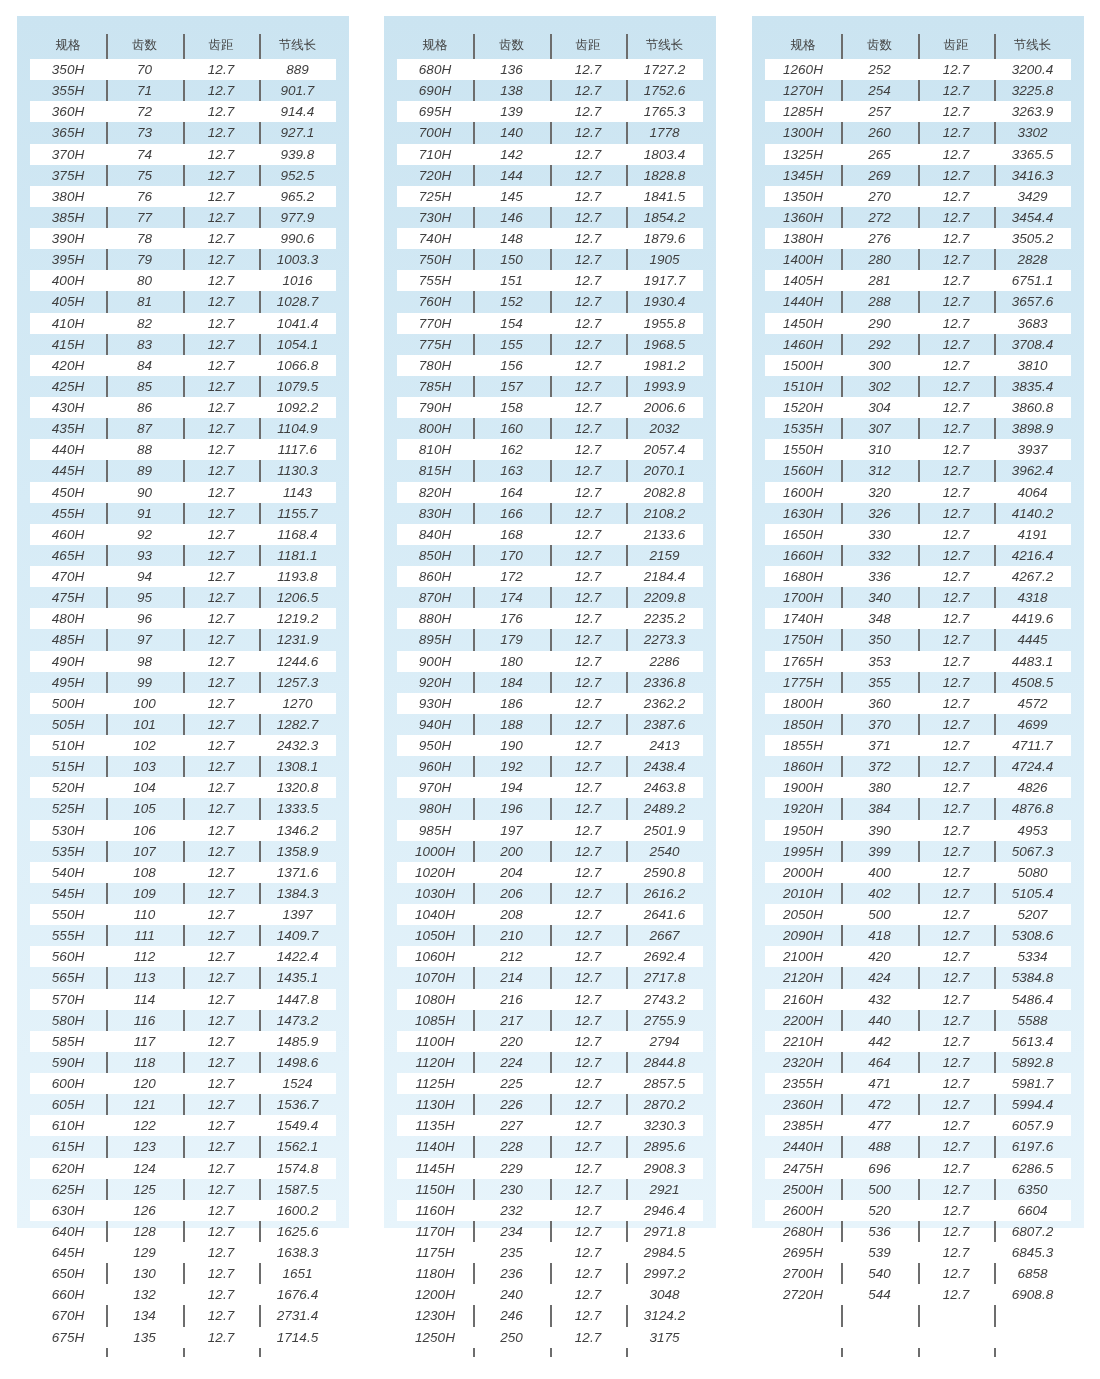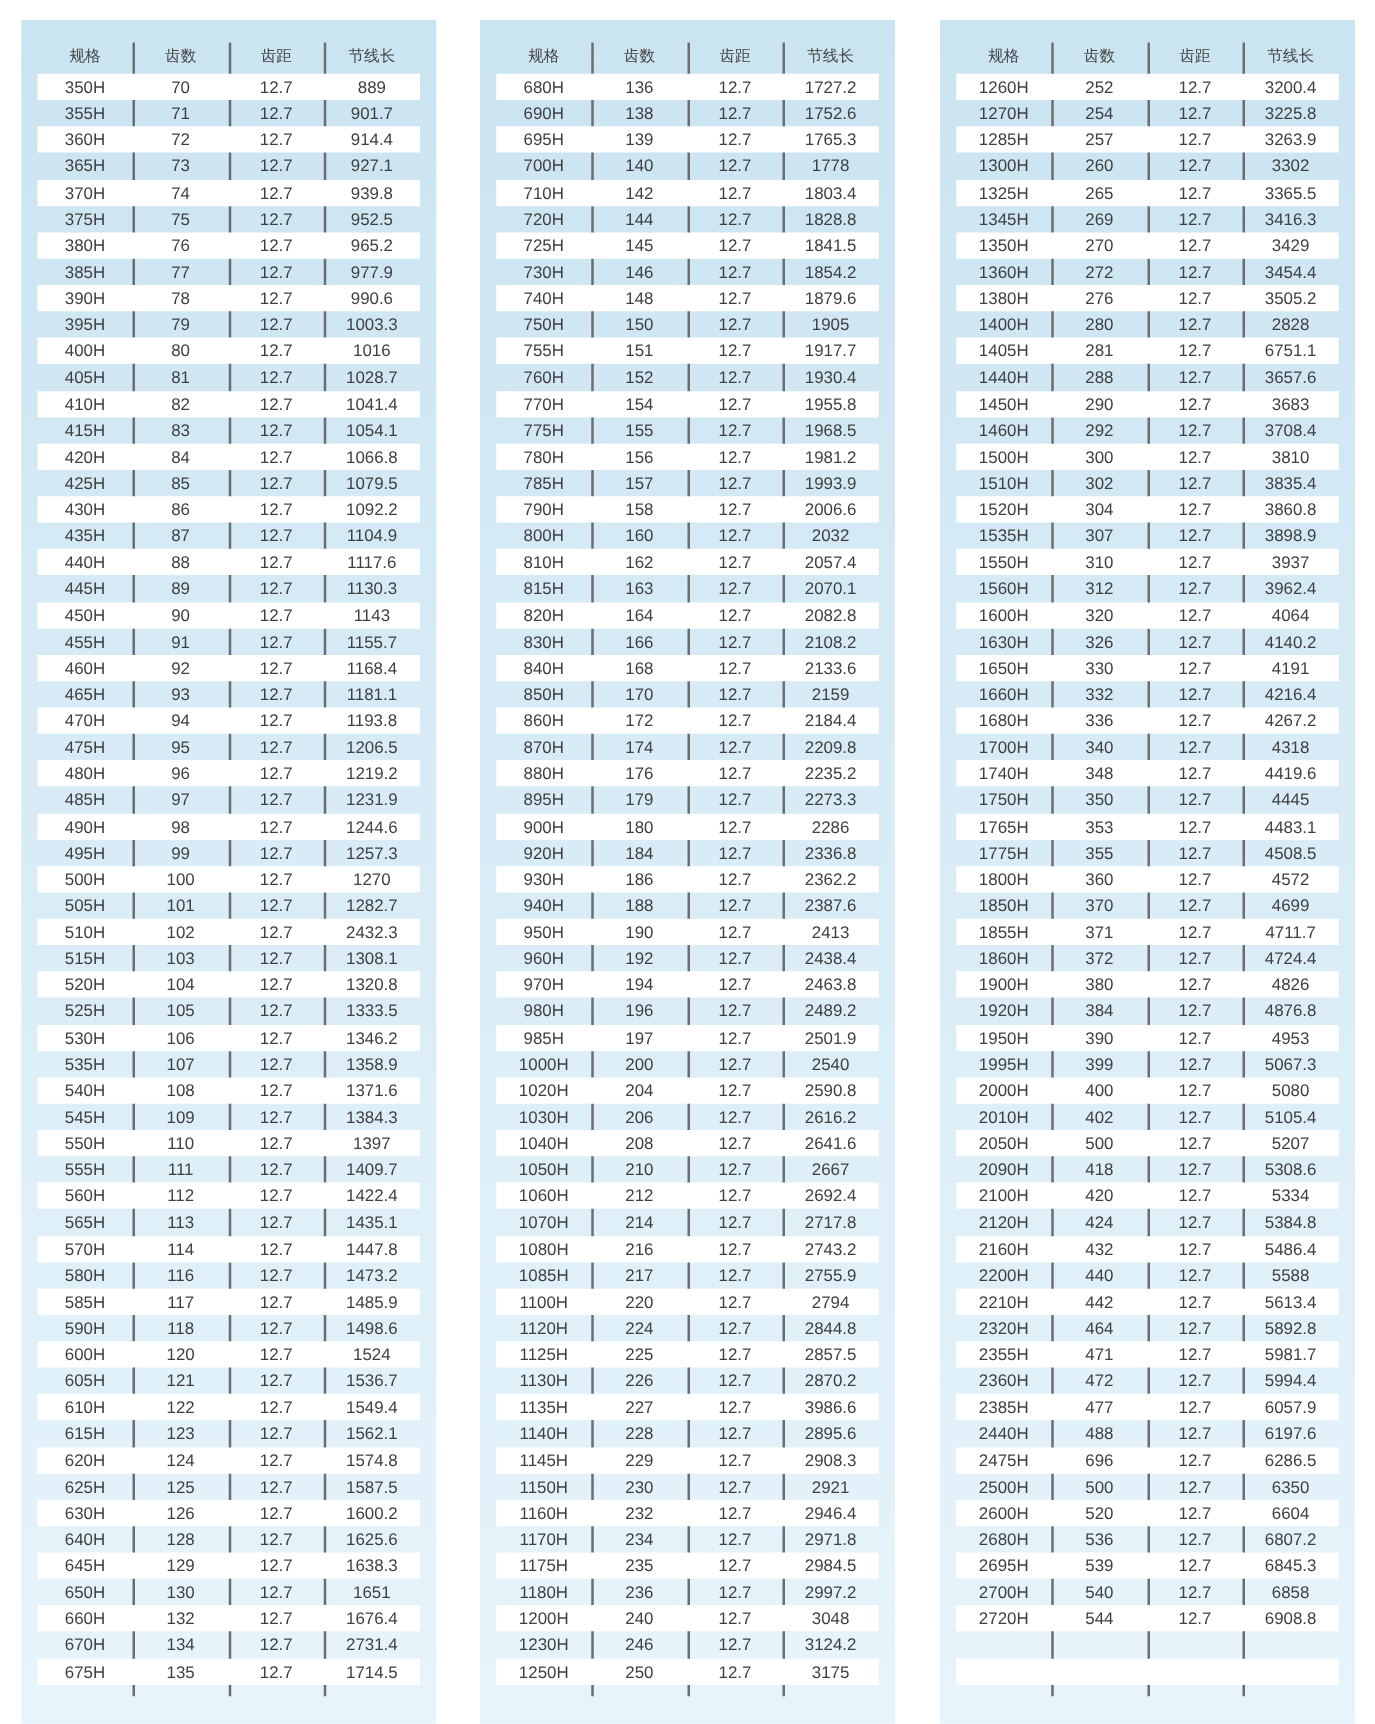--- a/index.html
+++ b/index.html
@@ -1,26 +1,26 @@
 <!DOCTYPE html>
 <html><head>
 <meta charset="utf-8">
 <style>
   html, body { margin:0; padding:0; background:#ffffff; }
   body { width:1100px; height:1379px; position:relative; overflow:hidden;
          font-family:"Liberation Sans","DejaVu Sans",sans-serif; color:#3d3d3d; }
-  .panel { position:absolute; top:16px; width:332px; height:1364px;
+  .panel { position:absolute; top:16px; width:332px; height:1212px;
            background:linear-gradient(to bottom,#cbe4f1 0%,#d6ebf6 40%,#e7f4fb 100%); }
   .panel.p0 { left:17px; }
   .panel.p1 { left:384px; }
   .panel.p2 { left:752px; }
   .vline { position:absolute; top:18px; width:1.5px; height:1323px; background:#6d6d6d; }
   .hdr { position:absolute; top:19px; left:13px; width:306px; height:20px; display:flex; }
   .hdr span { flex:none; text-align:center; font-size:12.5px; line-height:20px; color:#444; }
-  .rows { position:absolute; top:43px; left:13px; width:306px; }
+  .rows { position:absolute; top:43px; left:13px; width:306px;font-style:italic; }
   .row { height:21.13px; display:flex; align-items:center; }
   .row:nth-child(odd) { background:#ffffff; }
   .row:nth-child(even) { background:transparent; }
   .row span { flex:none; text-align:center; font-size:13.5px; line-height:21px; color:#3f3f3f; }
   .c0 { width:76px; }
   .c1 { width:77px; }
   .c2 { width:76px; }
   .c3 { width:77px; }
 </style>
 </head>
@@ -713,21 +713,21 @@
       <div class="row">
         <span class="c0">1130H</span>
         <span class="c1">226</span>
         <span class="c2">12.7</span>
         <span class="c3">2870.2</span>
       </div>
       <div class="row">
         <span class="c0">1135H</span>
         <span class="c1">227</span>
         <span class="c2">12.7</span>
-        <span class="c3">3986.6</span>
+        <span class="c3">3230.3</span>
       </div>
       <div class="row">
         <span class="c0">1140H</span>
         <span class="c1">228</span>
         <span class="c2">12.7</span>
         <span class="c3">2895.6</span>
       </div>
       <div class="row">
         <span class="c0">1145H</span>
         <span class="c1">229</span>

